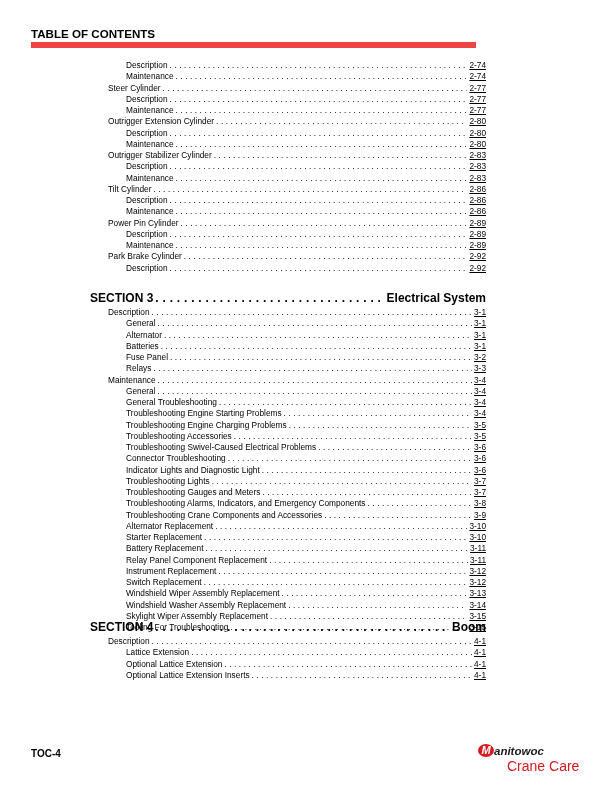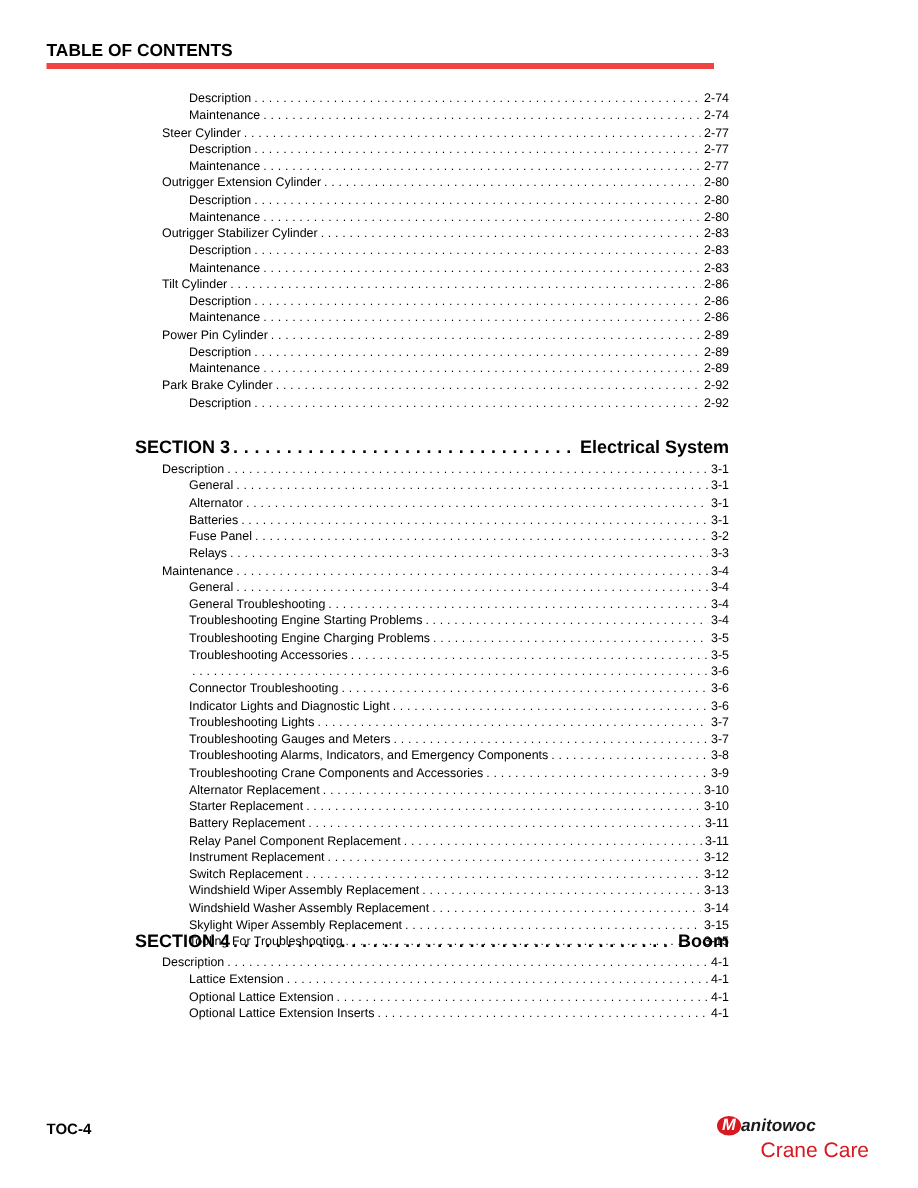--- a/index.html
+++ b/index.html
@@ -1,36 +1,36 @@
 <!DOCTYPE html>
 <html><head>
 <meta charset="utf-8">
 <style>
   html, body { margin: 0; padding: 0; background: #ffffff; }
   body { width: 612px; height: 792px; position: relative; overflow: hidden;
          font-family: "Liberation Sans", sans-serif; color: #000; }
 
   .header { position: absolute; left: 31px; top: 27px; width: 445px; height: 15px;
-            border-bottom: 4px solid #ef4444; }
+            border-bottom: 6px solid #ef4444; }
   .header .left, .header .right { position: absolute; top: 0; font-weight: bold; font-size: 11.6px; line-height: 13px; }
   .header .left { left: 0; }
   .header .right { right: 0; }
 
   .toc { position: absolute; left: 90px; width: 396px; }
   .toc-block-1 { top: 60px; }
   .toc-block-2 { top: 291px; }
   .toc-block-3 { top: 620px; }
 
   .row { display: flex; align-items: baseline; font-size: 8.3px; line-height: 11.25px; height: 11.25px; white-space: nowrap; }
   .row.lvl1 { padding-left: 18px; }
   .row.lvl2 { padding-left: 36px; }
   .row .label { flex: 0 0 auto; }
   .row .leader { flex: 1 1 auto; overflow: hidden; margin: 0 2px; letter-spacing: 2.2px; color: #000; }
   .row .leader::before { content: ". . . . . . . . . . . . . . . . . . . . . . . . . . . . . . . . . . . . . . . . . . . . . . . . . . . . . . . . . . . . . . . . . . . . . . . . . . . . . . . . . . . . . . . . . . . . . . . . . . . . . . . . . . . . . . . ."; letter-spacing: 0; word-spacing: 0.2px; }
-  .row .page { flex: 0 0 auto; text-align: left; }
+  .row .page { flex: 0 0 auto; text-align: left; text-decoration: underline; }
 
   .section-row { display: flex; align-items: baseline; font-weight: bold; font-size: 12px; line-height: 14px; height: 16px; white-space: nowrap; }
   .section-row .leader { flex: 1 1 auto; overflow: hidden; margin: 0 2px; }
   .section-row .leader::before { content: ". . . . . . . . . . . . . . . . . . . . . . . . . . . . . . . . . . . . . . . . . . . . . . . . . . . . . . . . . . . . . . . . . . . . . . . . . . . . . . . . . . ."; word-spacing: 0.5px; }
 
   .footer-page { position: absolute; left: 31px; top: 748px; font-weight: bold; font-size: 10px; }
   .logo { position: absolute; left: 478px; top: 744px; width: 100px; height: 34px; }
   .logo .brand { position: absolute; left: 0; top: 0; font-style: italic; font-weight: bold; font-size: 11.5px; color: #1a1a1a; white-space: nowrap; display: flex; align-items: center; }
   .logo .m-badge { display: inline-block; width: 16px; height: 13px; border-radius: 50%; background: #d71920; color: #fff; font-size: 11px; line-height: 13px; text-align: center; font-weight: bold; font-style: italic; margin-right: 0px; }
   .logo .sub { position: absolute; left: 29px; top: 14px; font-size: 14px; color: #d71920; white-space: nowrap; }
@@ -201,20 +201,21 @@
         <span class="label">Troubleshooting Engine Charging Problems</span>
         <span class="leader"></span>
         <span class="page">3-5</span>
       </div>
       <div class="row lvl2">
         <span class="label">Troubleshooting Accessories</span>
         <span class="leader"></span>
         <span class="page">3-5</span>
       </div>
       <div class="row lvl2">
+        <span class="label">Troubleshooting Swivel-Caused Electrical Problems</span>
         <span class="leader"></span>
         <span class="page">3-6</span>
       </div>
       <div class="row lvl2">
         <span class="label">Connector Troubleshooting</span>
         <span class="leader"></span>
         <span class="page">3-6</span>
       </div>
       <div class="row lvl2">
         <span class="label">Indicator Lights and Diagnostic Light</span>

